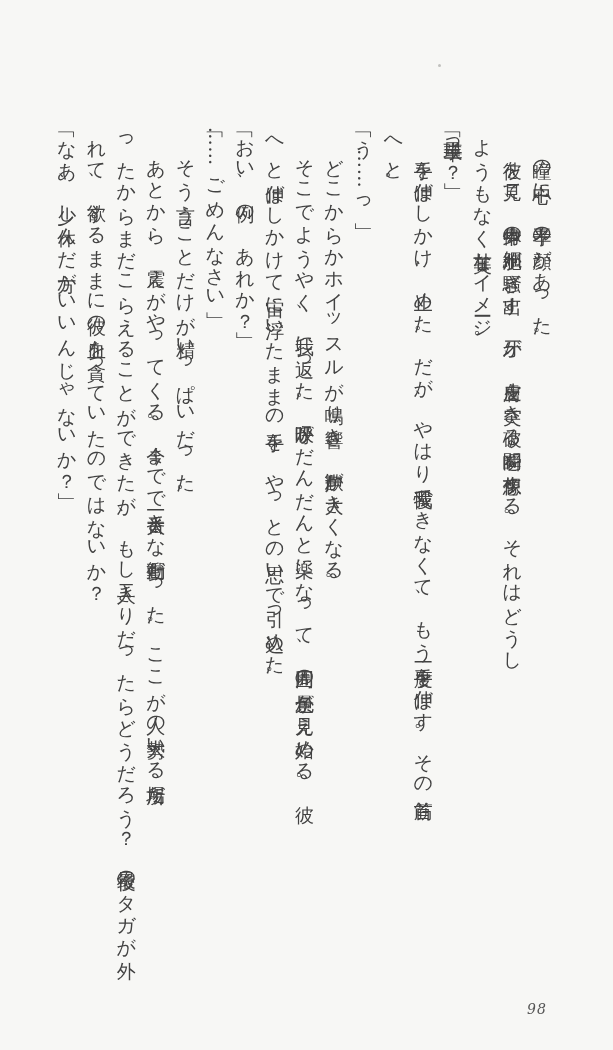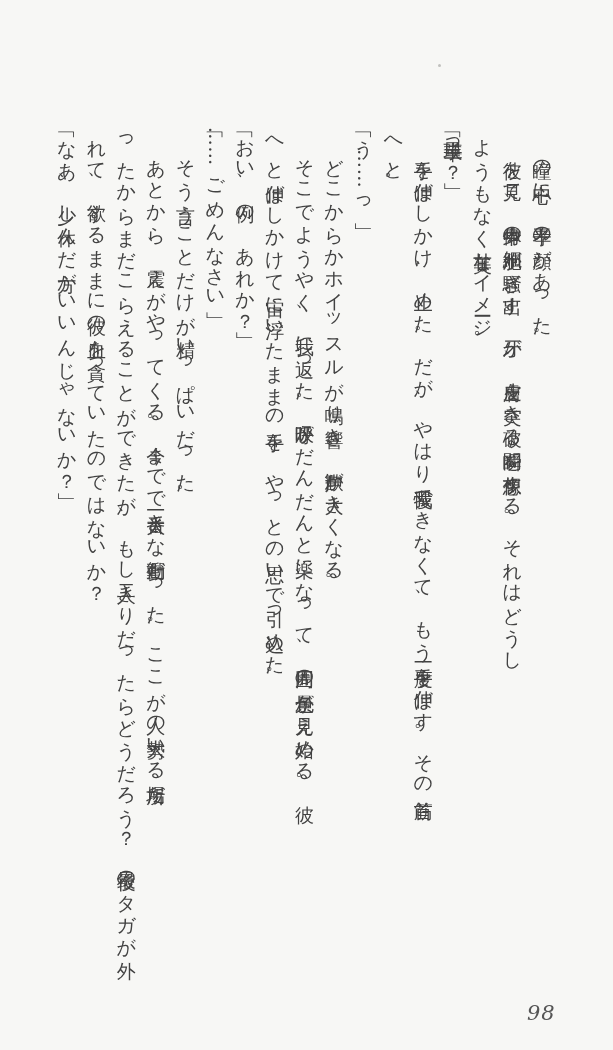--- a/index.html
+++ b/index.html
@@ -38,21 +38,21 @@
   }
   .line.indent {
     text-indent: 19.7px;   
   }
   .page-number {
     position: absolute;
     left: 527px;
     top: 1001px;
     font-family: "DejaVu Serif", serif;
     font-style: italic;
-    font-size: 21px;
+    font-size: 14px;
     letter-spacing: 1px;
     color: #565656;
   }
   .speck {
     position: absolute;
     left: 438px;
     top: 64px;
     width: 3px;
     height: 3px;
     border-radius: 50%;

